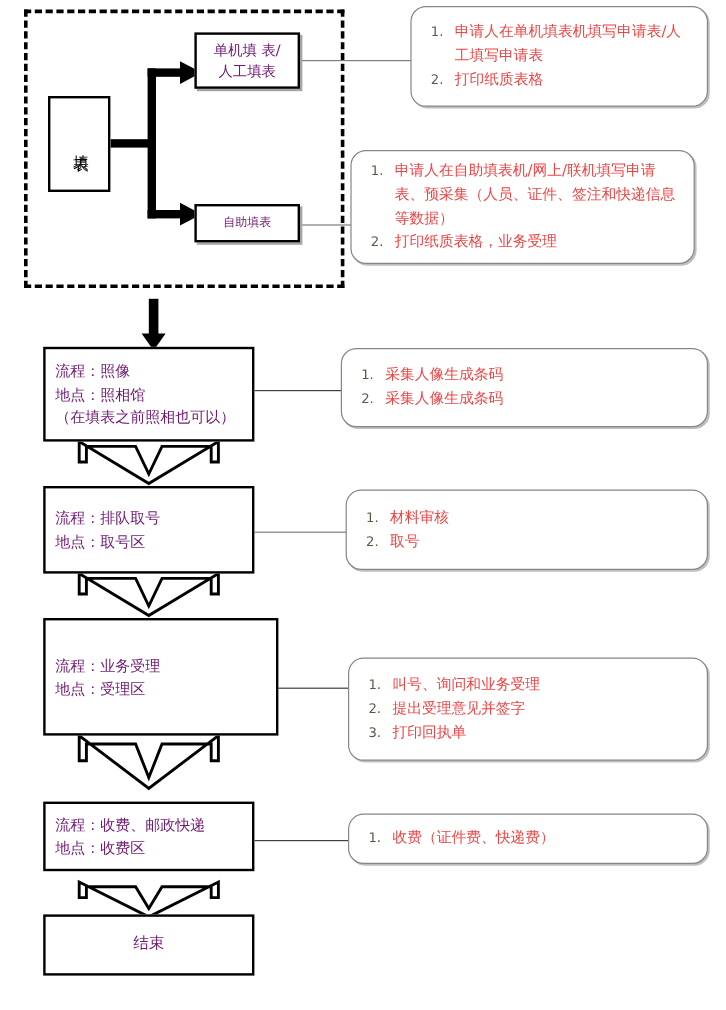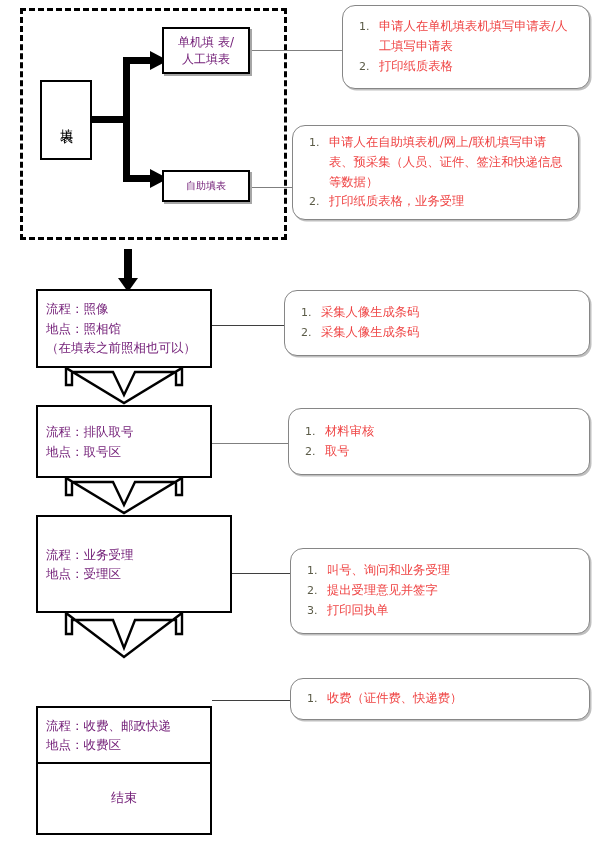--- a/index.html
+++ b/index.html
@@ -209,28 +209,28 @@
     </div>
   </div>
 
   <div class="box" style="left:36px; top:515px; width:196px; height:98px;">
     <div class="left-flex">
       <div class="box-text">流程：业务受理
 地点：受理区</div>
     </div>
   </div>
 
-  <div class="box" style="left:36px; top:706px; width:176px; height:58px;">
+  <div class="box" style="left:36px; top:668px; width:176px; height:58px;">
     <div class="left-flex">
       <div class="box-text">流程：收费、邮政快递
 地点：收费区</div>
     </div>
   </div>
 
-  <div class="box" style="left:36px; top:762px; width:176px; height:73px;">
+  <div class="box" style="left:36px; top:762px; width:176px; height:51px;">
     <div class="center-flex">
       <div class="box-text" style="font-size:13px;">结束</div>
     </div>
   </div>
 
   <div class="callout" style="left:342px; top:5px; width:248px; height:84px;">
     <ol>
       <li>申请人在单机填表机填写申请表/人工填写申请表</li>
       <li>打印纸质表格</li>
     </ol>

